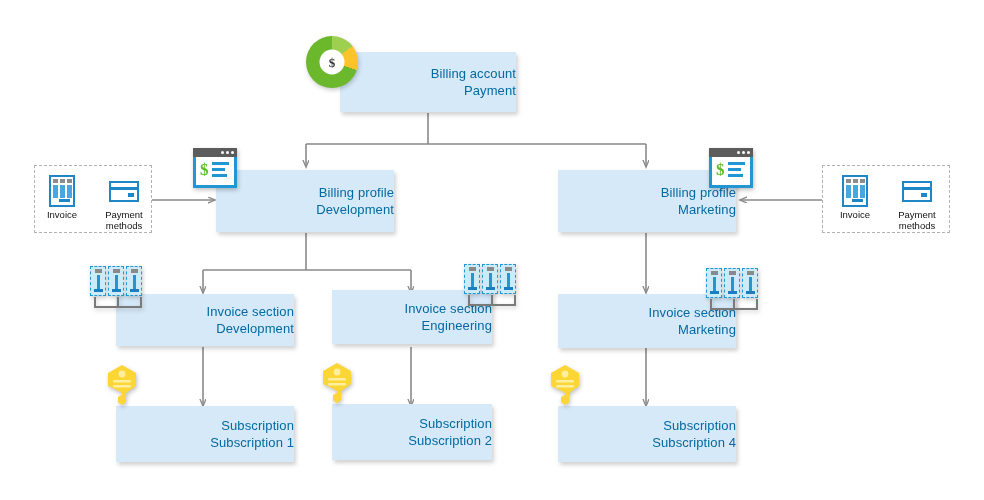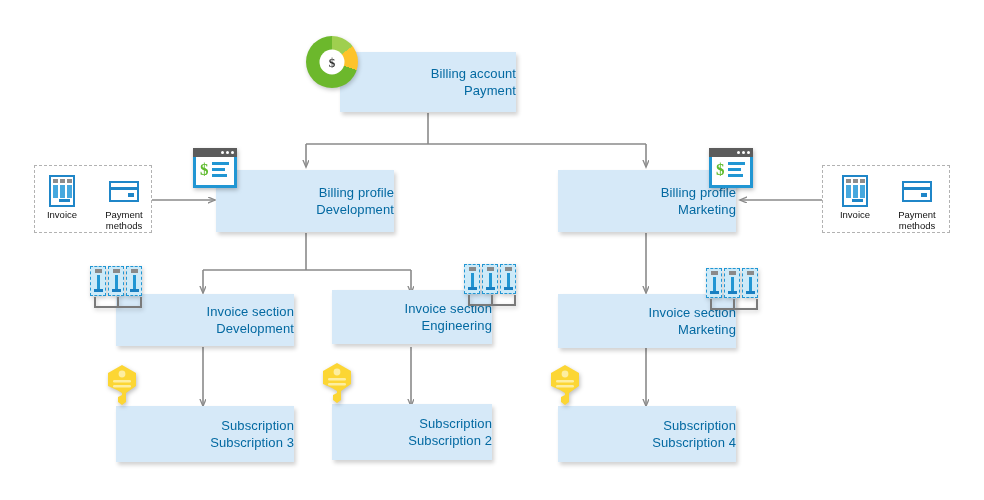--- a/index.html
+++ b/index.html
@@ -168,21 +168,21 @@
     <span class="l2">Engineering</span>
   </div>
 
   <div class="node" style="left:558px;top:294px;width:178px;height:54px;">
     <span class="l1">Invoice section</span>
     <span class="l2">Marketing</span>
   </div>
 
   <div class="node" style="left:116px;top:406px;width:178px;height:56px;">
     <span class="l1">Subscription</span>
-    <span class="l2">Subscription 3</span>
+    <span class="l2">Subscription 1</span>
   </div>
 
   <div class="node" style="left:332px;top:404px;width:160px;height:56px;">
     <span class="l1">Subscription</span>
     <span class="l2">Subscription 2</span>
   </div>
 
   <div class="node" style="left:558px;top:406px;width:178px;height:56px;">
     <span class="l1">Subscription</span>
     <span class="l2">Subscription 4</span>

